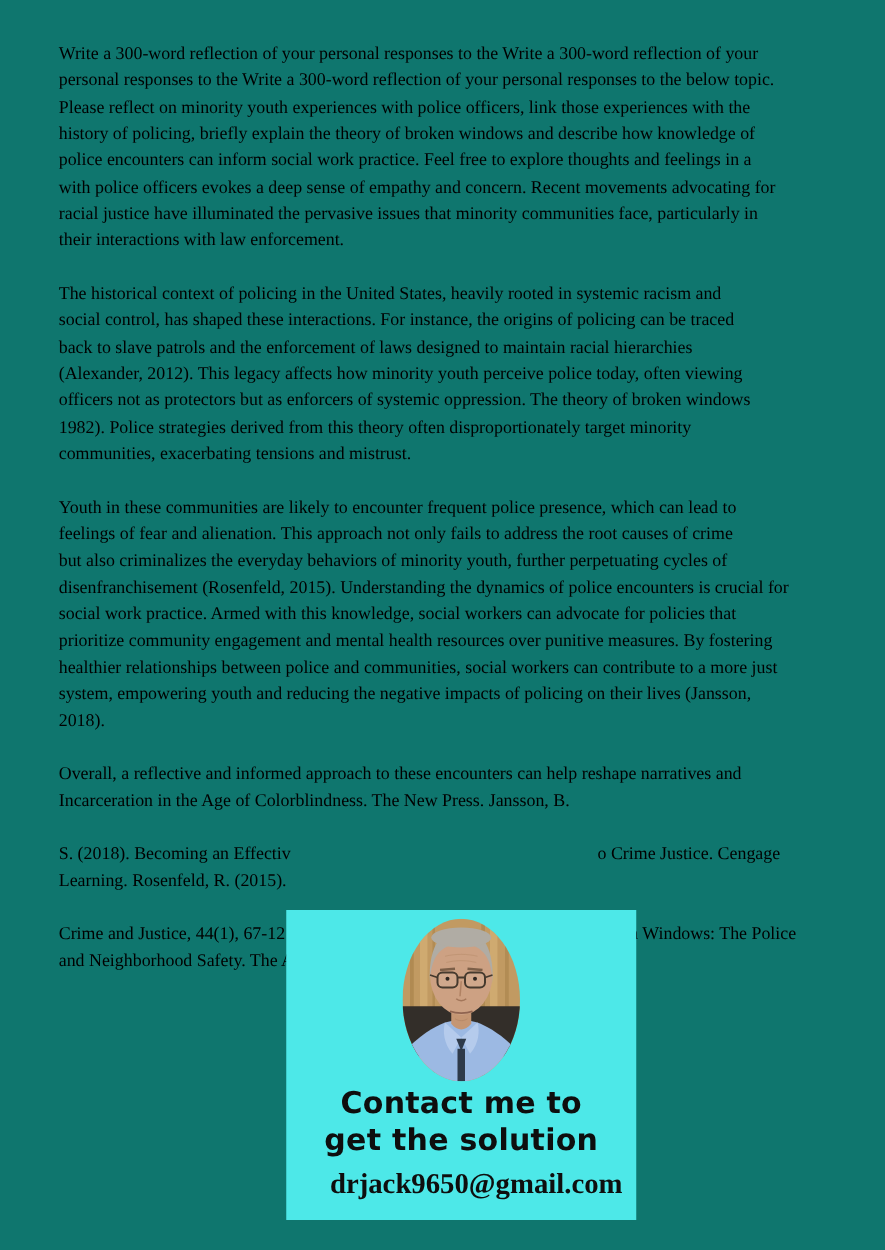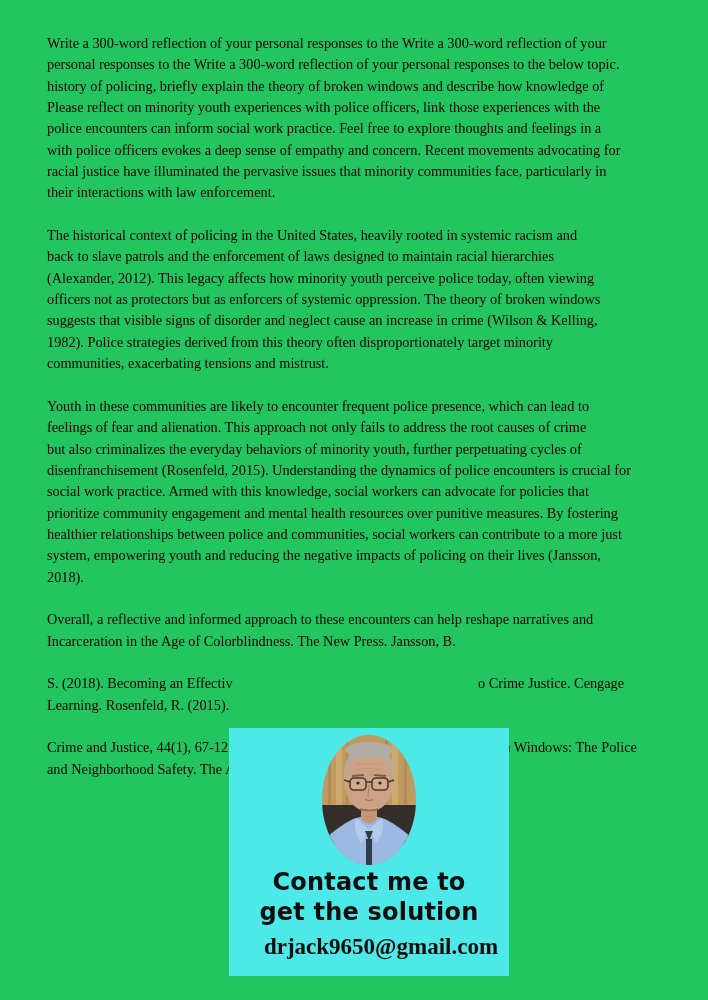--- a/index.html
+++ b/index.html
@@ -1,20 +1,20 @@
 <!DOCTYPE html>
 <html><head>
 <meta charset="utf-8">
 <style>
   html, body { margin:0; padding:0; background:#ffffff; }
   .page {
     position: relative;
     width: 708px;
     height: 1000px;
-    background: #22c55e;
+    background: #0f766e;
     overflow: hidden;
     font-family: "Liberation Serif", serif;
     color: #000000;
   }
   #doc-body {
     position: absolute;
     left: 47px;
     top: 33px;
     width: 616px;
   }
@@ -75,33 +75,33 @@
 </style>
 </head>
 <body>
 
 <div class="page">
 
   <div id="doc-body">
       <div class="para">
         <div class="line">Write a 300-word reflection of your personal responses to the Write a 300-word reflection of your</div>
         <div class="line">personal responses to the Write a 300-word reflection of your personal responses to the below topic.</div>
+        <div class="line">Please reflect on minority youth experiences with police officers, link those experiences with the</div>
         <div class="line">history of policing, briefly explain the theory of broken windows and describe how knowledge of</div>
-        <div class="line">Please reflect on minority youth experiences with police officers, link those experiences with the</div>
         <div class="line">police encounters can inform social work practice. Feel free to explore thoughts and feelings in a</div>
         <div class="line">with police officers evokes a deep sense of empathy and concern. Recent movements advocating for</div>
         <div class="line">racial justice have illuminated the pervasive issues that minority communities face, particularly in</div>
         <div class="line">their interactions with law enforcement.</div>
       </div>
       <div class="para">
         <div class="line">The historical context of policing in the United States, heavily rooted in systemic racism and</div>
+        <div class="line">social control, has shaped these interactions. For instance, the origins of policing can be traced</div>
         <div class="line">back to slave patrols and the enforcement of laws designed to maintain racial hierarchies</div>
         <div class="line">(Alexander, 2012). This legacy affects how minority youth perceive police today, often viewing</div>
         <div class="line">officers not as protectors but as enforcers of systemic oppression. The theory of broken windows</div>
-        <div class="line">suggests that visible signs of disorder and neglect cause an increase in crime (Wilson &amp; Kelling,</div>
         <div class="line">1982). Police strategies derived from this theory often disproportionately target minority</div>
         <div class="line">communities, exacerbating tensions and mistrust.</div>
       </div>
       <div class="para">
         <div class="line">Youth in these communities are likely to encounter frequent police presence, which can lead to</div>
         <div class="line">feelings of fear and alienation. This approach not only fails to address the root causes of crime</div>
         <div class="line">but also criminalizes the everyday behaviors of minority youth, further perpetuating cycles of</div>
         <div class="line">disenfranchisement (Rosenfeld, 2015). Understanding the dynamics of police encounters is crucial for</div>
         <div class="line">social work practice. Armed with this knowledge, social workers can advocate for policies that</div>
         <div class="line">prioritize community engagement and mental health resources over punitive measures. By fostering</div>

